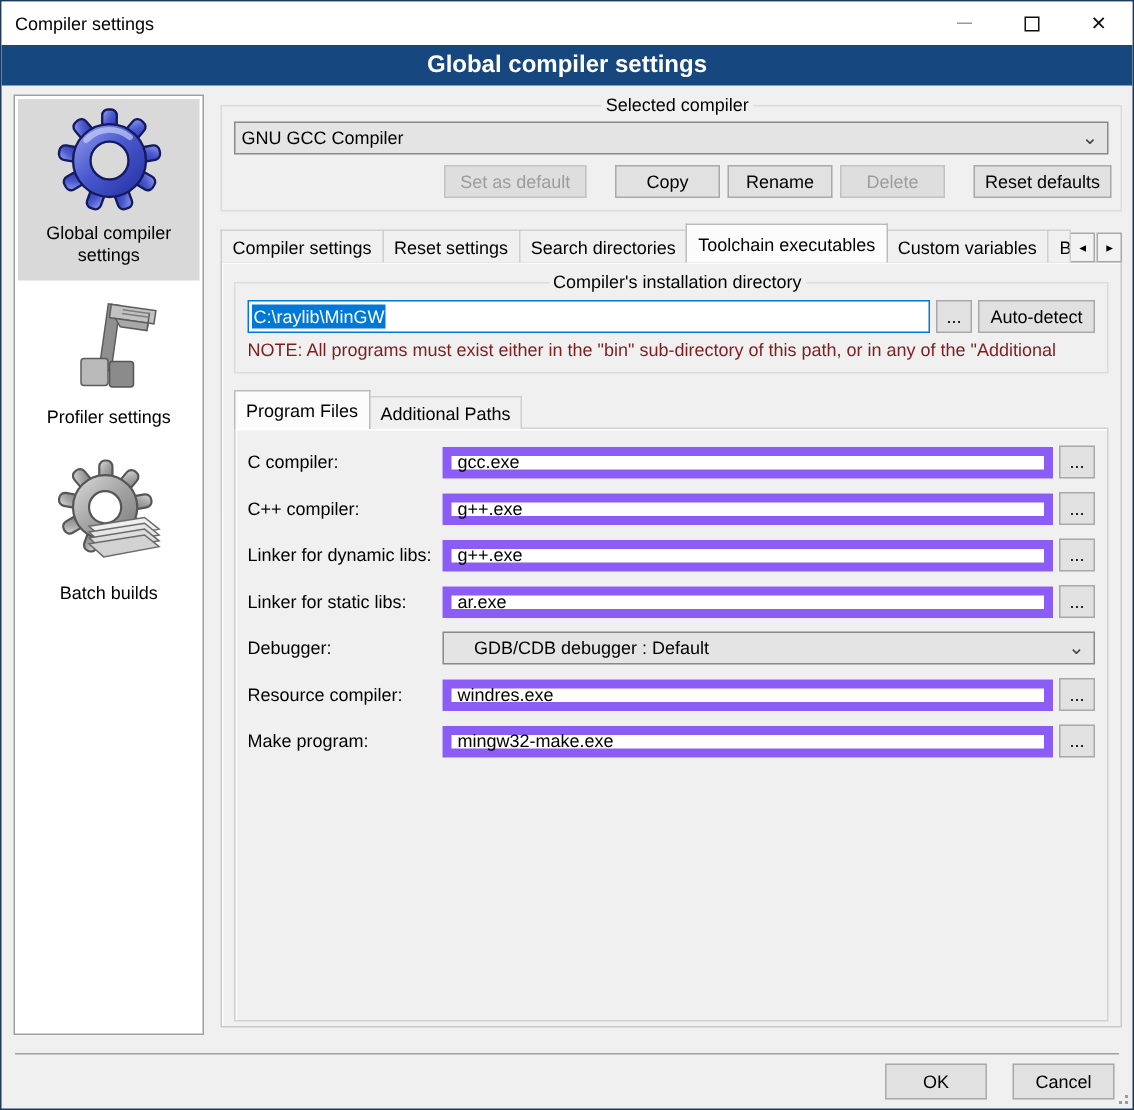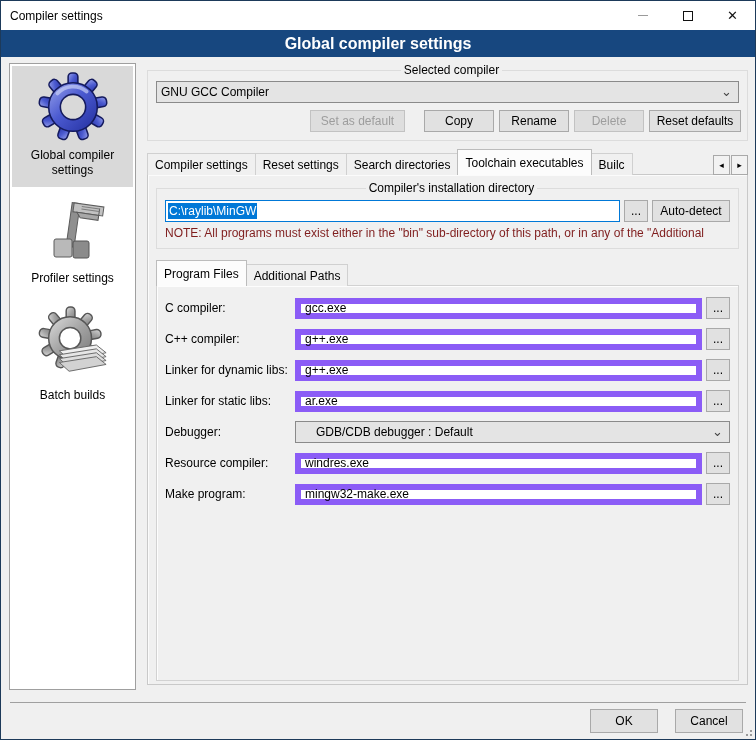--- a/index.html
+++ b/index.html
@@ -45,21 +45,21 @@
          background:#e1e1e1; border:1px solid #a9a9a9; font-size:12px; cursor:pointer; }
   .btn.disabled { color:#9d9d9d; background:#dedede; border-color:#c2c2c2; cursor:default; }
 
   
   .combobox { height:22px; margin:2px 2px 7px; background:#e4e4e4; border:1px solid #8a8a8a;
               display:flex; align-items:center; padding:0 6px 0 4px; cursor:pointer; }
   .combobox .chev { margin-left:auto; color:#444; font-size:13px; line-height:10px; }
   .btn-row { display:flex; justify-content:flex-end; align-items:center; padding:0 0 2px; }
   .btn-setdefault { width:95px; margin-right:19px; }
   .btn-copy, .btn-rename, .btn-delete { width:70px; margin-right:5px; }
-  .btn-reset { width:92px; margin-right:0; }
+  .btn-reset { width:92px; margin-left:14px; margin-right:0; }
 
   
   .tabstrip { display:flex; align-items:flex-end; margin-top:8px; height:26px; position:relative; z-index:2; }
   .tab { height:22px; padding:0 7px; display:flex; align-items:center; background:#f0f0f0;
          border:1px solid #d0d0d0; border-bottom:none; margin-right:-1px; white-space:nowrap;
          cursor:pointer; position:relative; }
   .tab.active { height:26px; background:#fcfcfc; z-index:3; border-color:#bcbcbc; }
   .tab.clipped { max-width:44px; overflow:hidden; }
   .tab-arrows { margin-left:auto; display:flex; align-items:flex-end; gap:1px; }
   .tab-arrow { width:17px; height:20px; background:#f2f2f2; border:1px solid #a9a9a9;
@@ -225,20 +225,21 @@
           <button class="btn btn-delete disabled">Delete</button>
           <button class="btn btn-reset">Reset defaults</button>
         </div>
       </fieldset>
 
       <div class="tabstrip">
         <div class="tab">Compiler settings</div>
         <div class="tab">Reset settings</div>
         <div class="tab">Search directories</div>
         <div class="tab active">Toolchain executables</div>
+        <div class="tab">Custom variables</div>
         <div class="tab clipped">Builc</div>
         <div class="tab-arrows">
           <div class="tab-arrow">
               <span>◂</span>
             </div>
           <div class="tab-arrow">
               <span>▸</span>
             </div>
         </div>
       </div>

